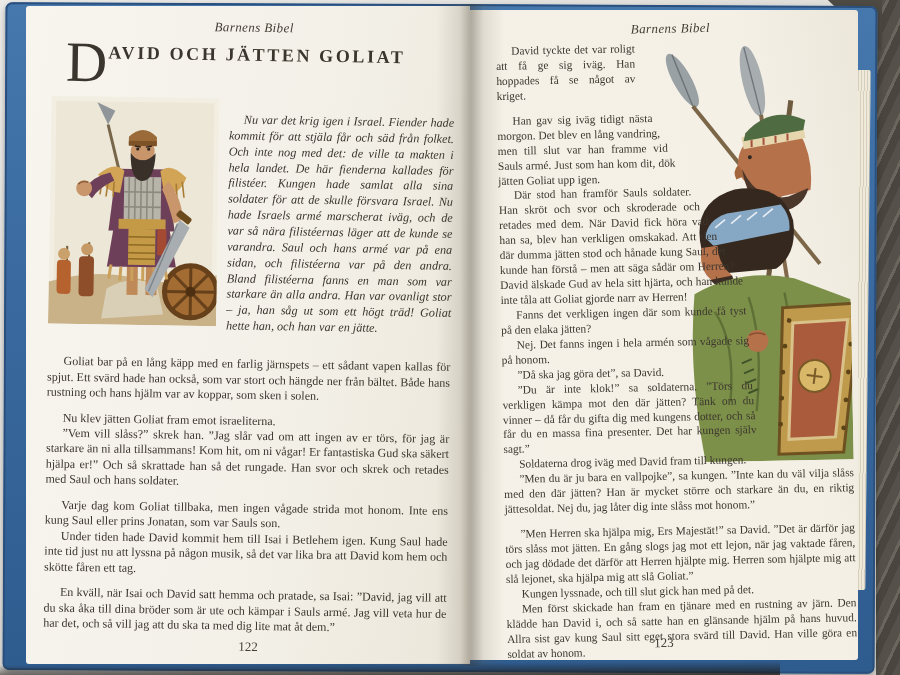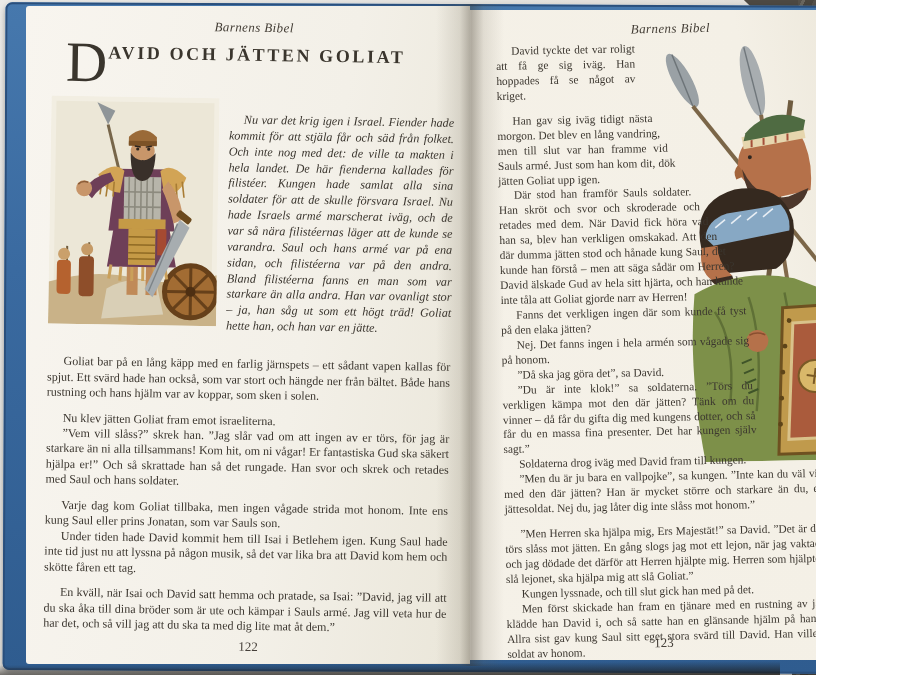--- a/index.html
+++ b/index.html
@@ -1,17 +1,17 @@
 <!DOCTYPE html>
 <html><head>
 <meta charset="utf-8">
 <style>
   html,body { margin:0; padding:0; }
   body { font-family:"Liberation Serif","DejaVu Serif",serif; color:#3b362f; }
-  .scene { position:relative; width:816px; height:675px; background:linear-gradient(115deg,#ecebe8 0%,#e4e2de 45%,#dddbd6 100%); overflow:hidden; }
+  .scene { position:relative; width:900px; height:675px; background:linear-gradient(115deg,#ecebe8 0%,#e4e2de 45%,#dddbd6 100%); overflow:hidden; }
 
   
   .bg-right-band { position:absolute; right:0; top:0; width:24px; height:675px;
     background:repeating-linear-gradient(115deg,#55514a 0 9px,#6a665e 9px 12px,#4a463f 12px 20px); }
   .bg-right-corner { position:absolute; right:18px; top:0; width:66px; height:52px; background:#4d4943;
     clip-path:polygon(18% 0,100% 0,100% 100%); }
   .bottom-shadow { position:absolute; left:0; bottom:-2px; width:780px; height:14px;
     background:linear-gradient(to top,rgba(28,25,20,.8),rgba(28,25,20,0)); transform:rotate(-.3deg); }
 
   

